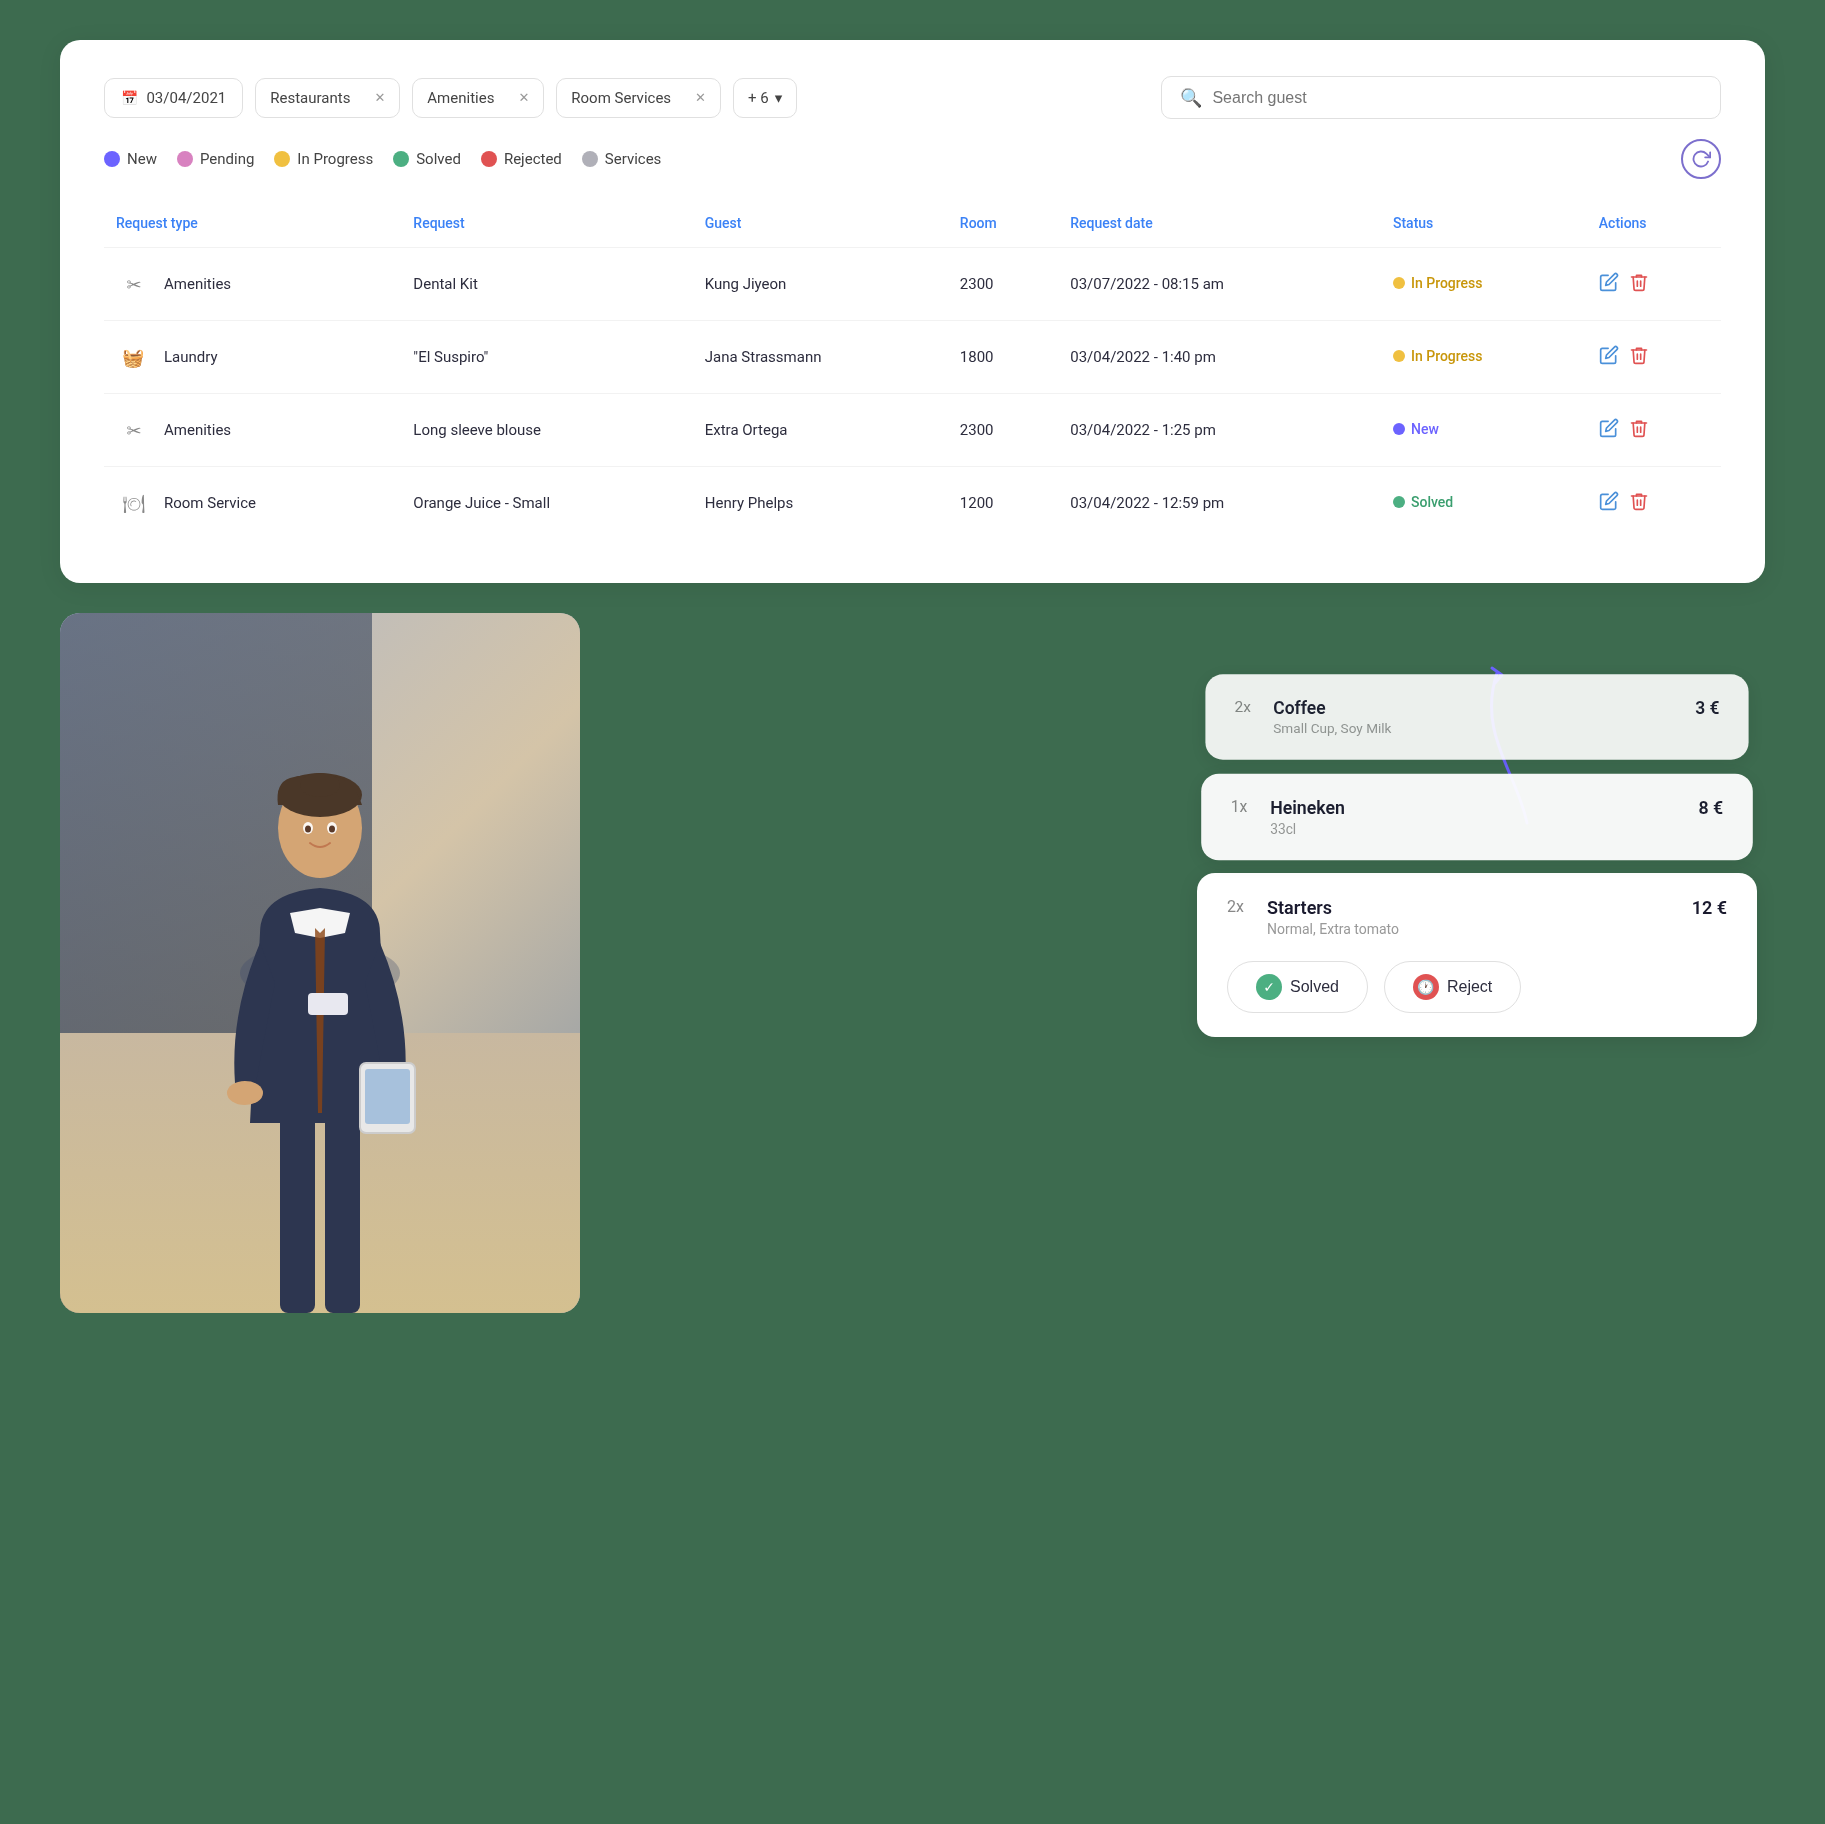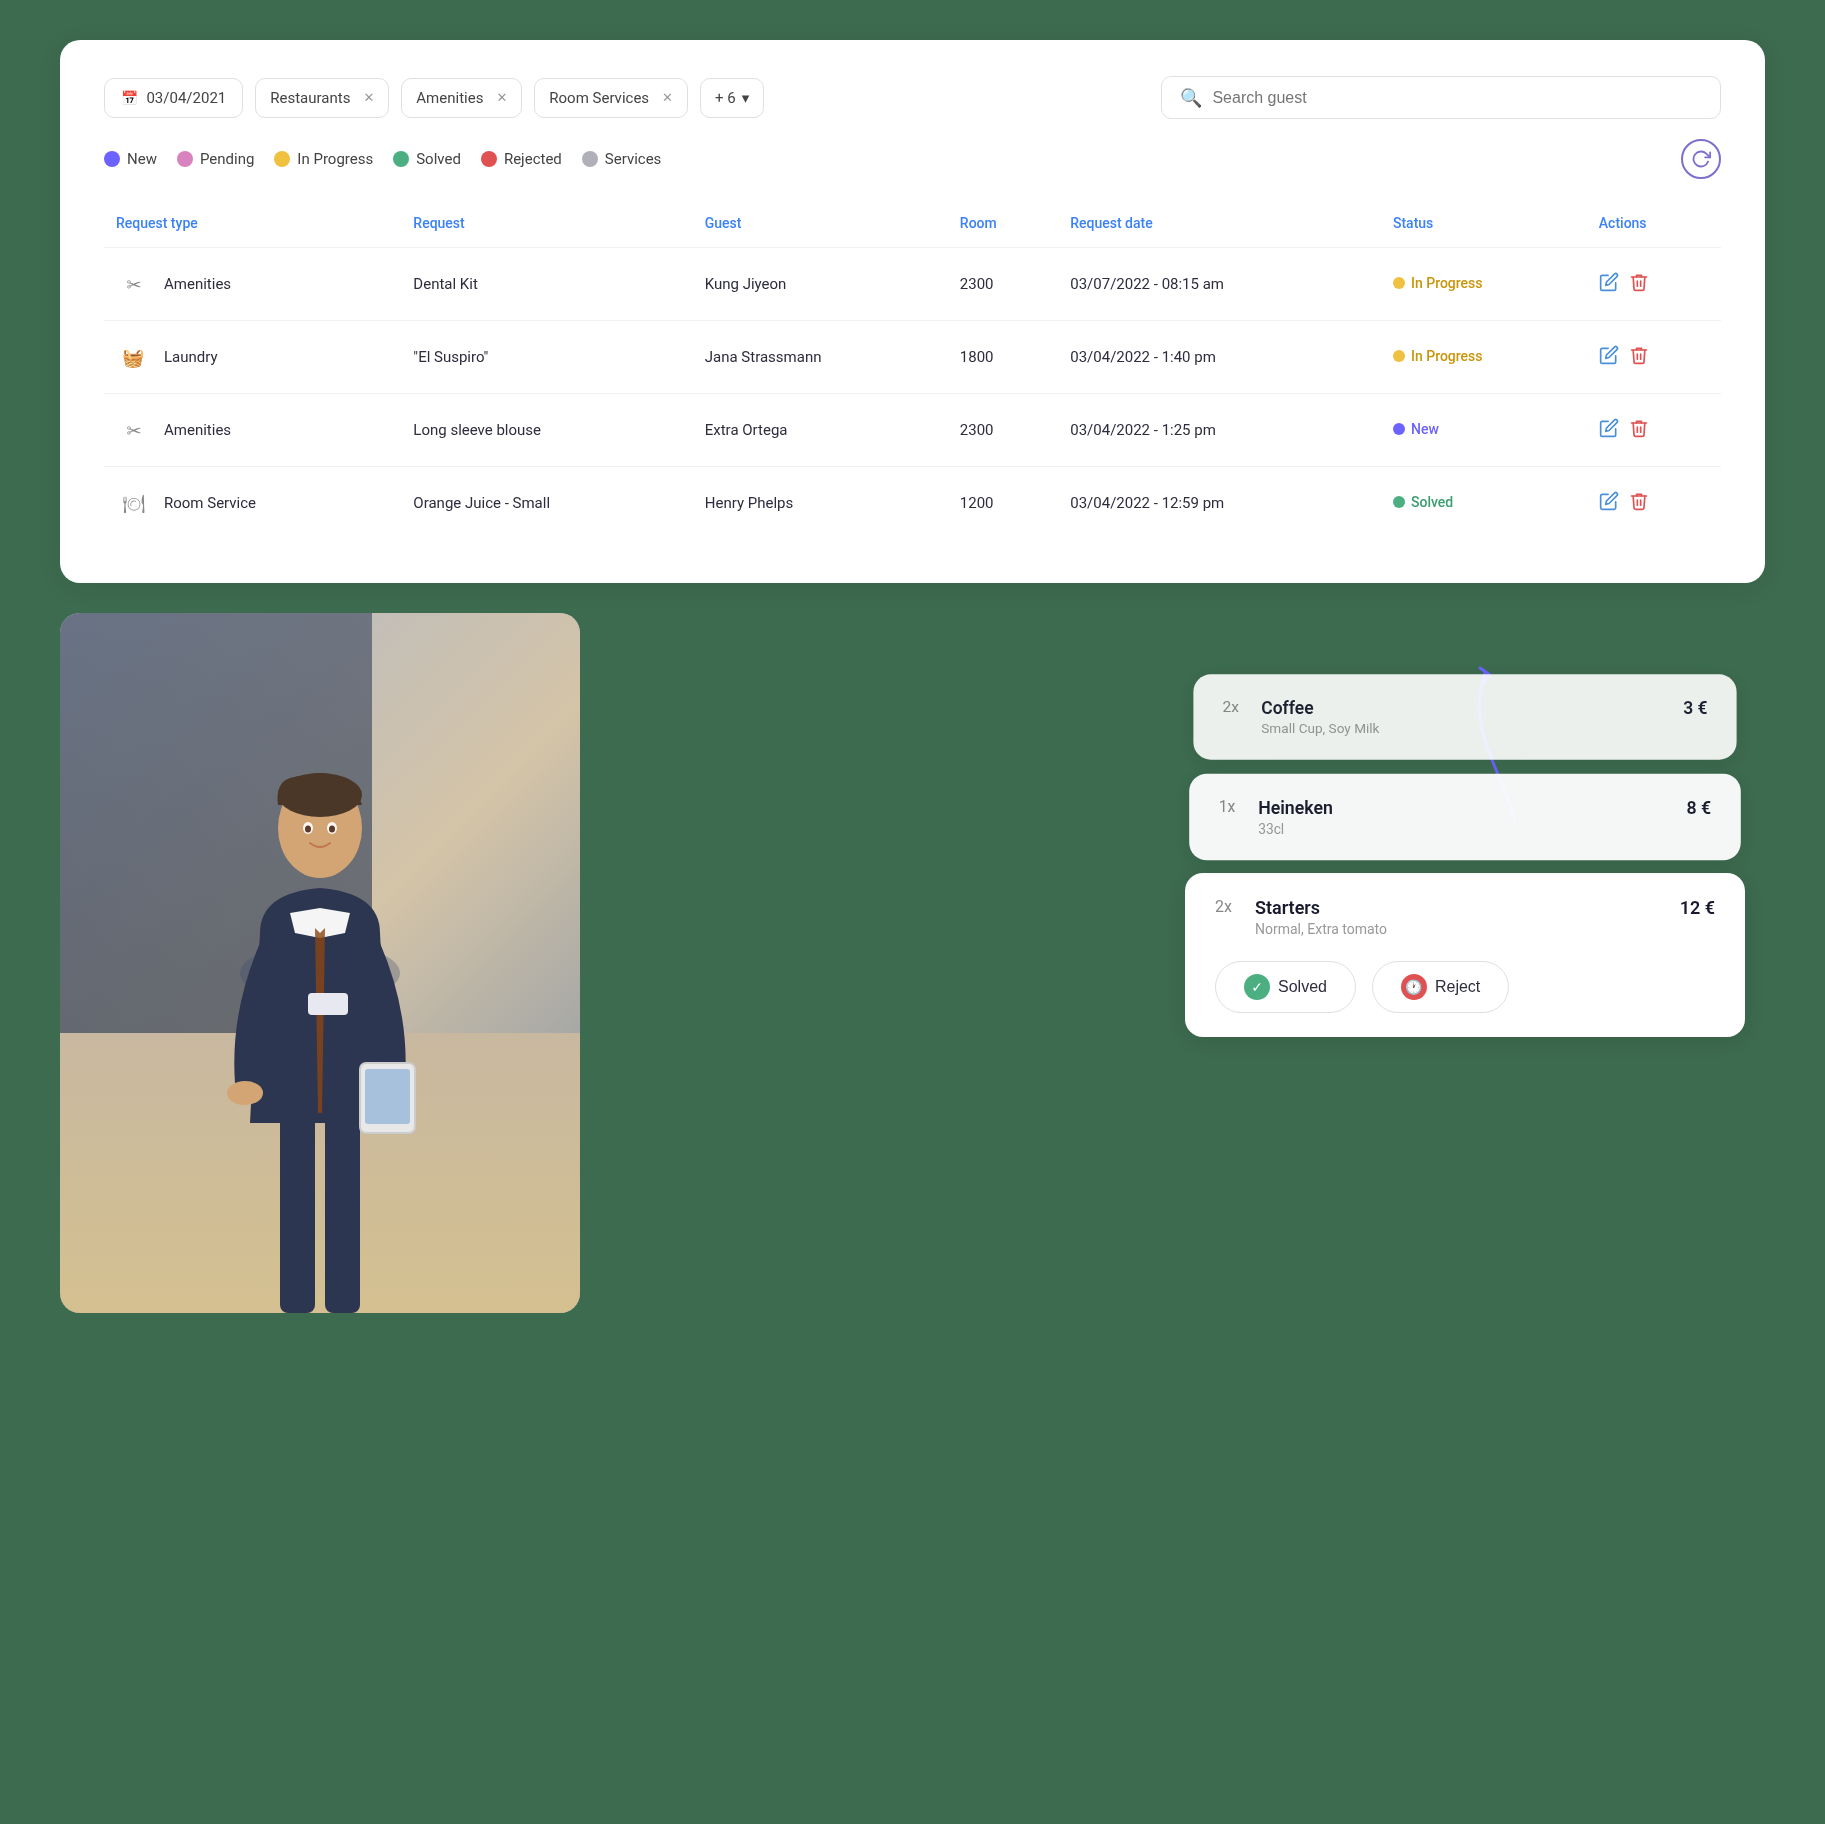--- a/index.html
+++ b/index.html
@@ -46,21 +46,21 @@
       padding: 10px 16px;
       font-size: 15px;
       color: #444;
       background: #fff;
       cursor: pointer;
     }
 
     .tag-filter {
       display: flex;
       align-items: center;
-      gap: 11px;
+      gap: 22px;
       border: 1.5px solid #e0e0e0;
       border-radius: 10px;
       padding: 10px 14px;
       font-size: 15px;
       color: #444;
       background: #fff;
       cursor: pointer;
     }
 
     .tag-filter .x-btn {
@@ -248,21 +248,21 @@
       width: 520px;
       height: 700px;
       border-radius: 20px;
       overflow: hidden;
       background: linear-gradient(160deg, #8a9bb5 0%, #c8b89a 100%);
     }
 
     
     .cards-area {
       position: absolute;
-      right: 80px;
+      right: 68px;
       top: 60px;
       width: 560px;
     }
 
     .order-card {
       background: #fff;
       border-radius: 18px;
       padding: 24px 30px;
       box-shadow: 0 4px 20px rgba(0,0,0,0.1);
       margin-bottom: 12px;

